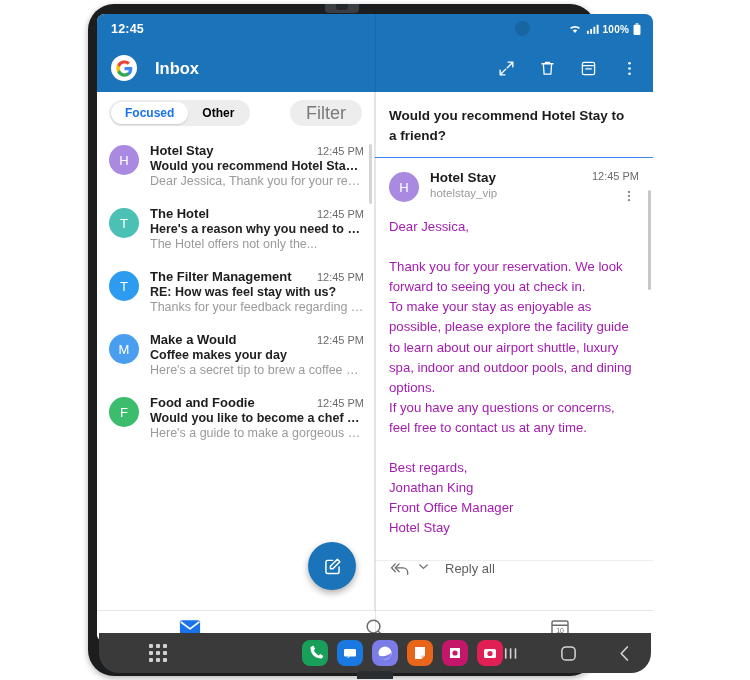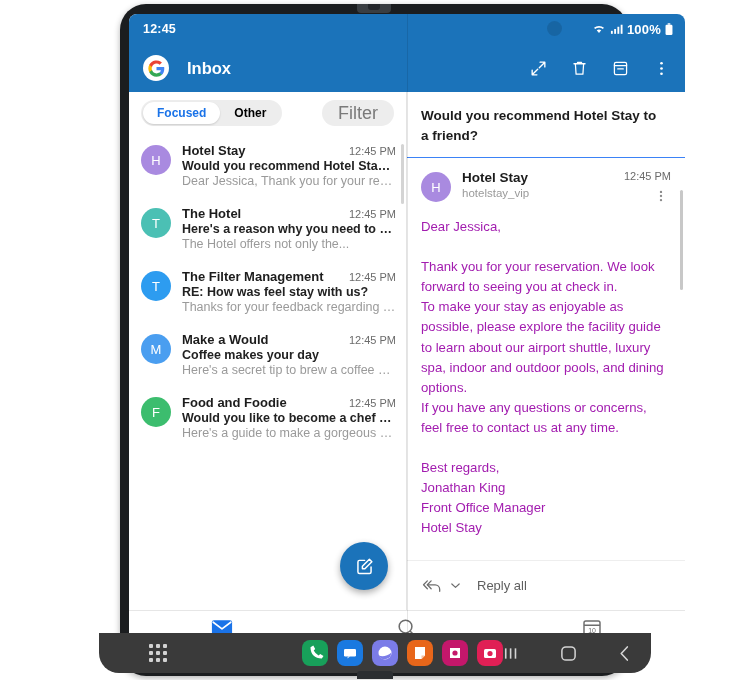--- a/index.html
+++ b/index.html
@@ -12,21 +12,20 @@
 
   
   #device-frame {
     position: absolute;
     left: 88px; top: 4px;
     width: 508px; height: 672px;
     background: #1b1d1f;
     border-radius: 26px;
     box-shadow: 0 2px 6px rgba(0,0,0,.30);
     padding: 10px 9px 0 9px;
-    margin-left: 32px;
   }
   #screen {
     position: relative;
     width: 556px; height: 628px;
     background: #ffffff;
     border-radius: 8px;
     overflow: hidden;
   }
   #hinge-notch {
     position: absolute;
@@ -61,21 +60,21 @@
     background: #1b73ba;
     color: #fff;
     display: flex;
     align-items: center;
     justify-content: space-between;
     padding: 0 12px 0 14px;
     font-size: 12.5px;
     font-weight: bold;
     letter-spacing: .2px;
   }
-  .status-right { display: flex; align-items: center; gap: 4px; font-size: 13px; }
+  .status-right { display: flex; align-items: center; gap: 4px; font-size: 10px; }
   #front-camera {
     position: absolute;
     left: 418px; top: 7px;
     width: 15px; height: 15px;
     border-radius: 50%;
     background: rgba(0,0,0,.12);
   }
 
   
   #app-header {
@@ -245,21 +244,21 @@
     font-size: 13.2px;
     line-height: 1.52;
     color: #a21caf;
     white-space: pre-wrap;
     overflow: hidden;
   }
   #reply-bar {
     border-top: 1px solid #eeeeee;
     height: 50px;
     display: flex;
-    align-items: center;
+    align-items: flex-start;
     gap: 7px;
     padding: 0 14px;
   }
   #reply-label { font-size: 13px; color: #5f5f5f; margin-left: 9px; }
   #detail-scrollbar {
     position: absolute;
     right: 2px; top: 98px;
     width: 3px; height: 100px;
     border-radius: 2px;
     background: #c8c8c8;

